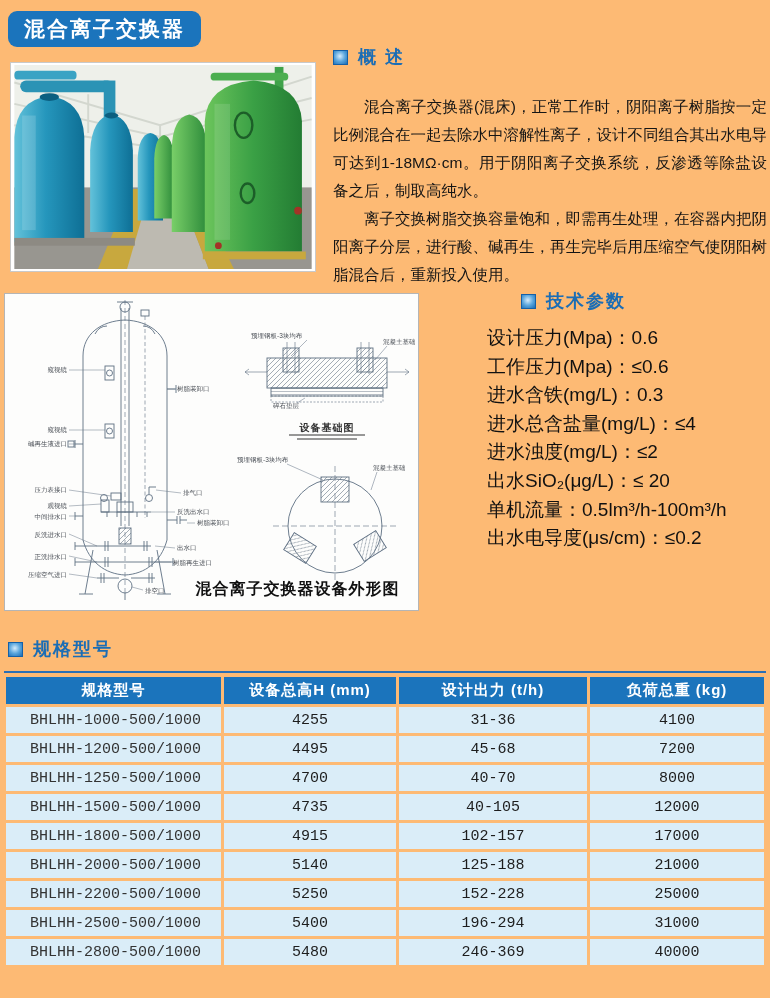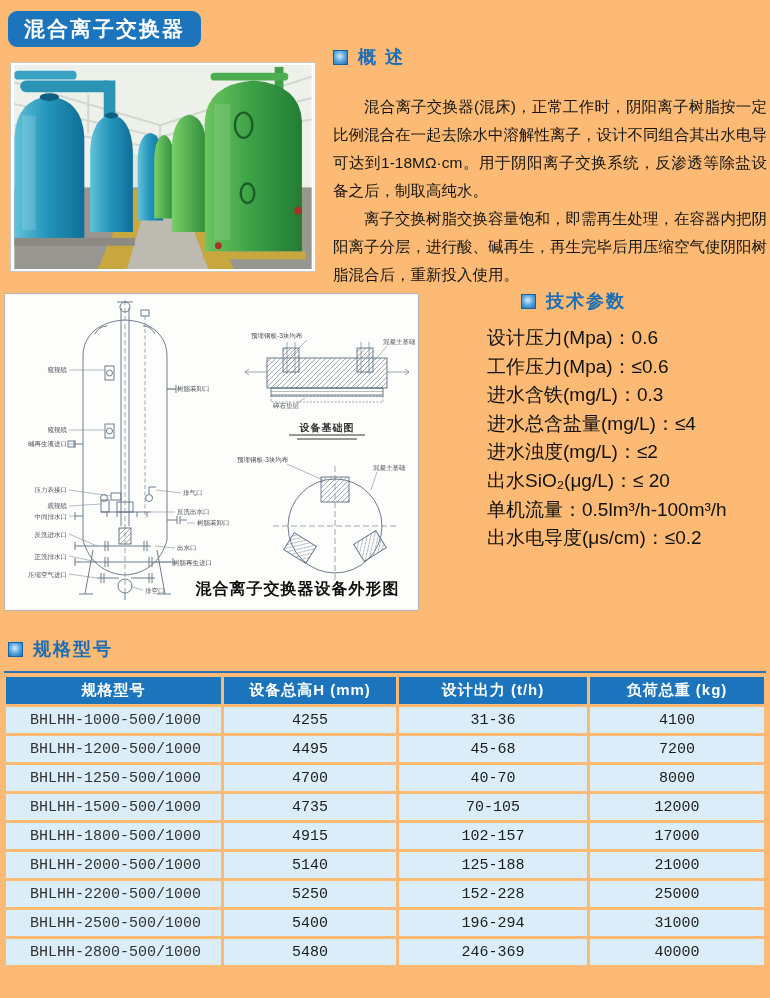--- a/index.html
+++ b/index.html
@@ -302,21 +302,21 @@
       </tr>
       <tr>
         <td class="model">BHLHH-1250-500/1000</td>
         <td>4700</td>
         <td>40-70</td>
         <td>8000</td>
       </tr>
       <tr>
         <td class="model">BHLHH-1500-500/1000</td>
         <td>4735</td>
-        <td>70-105</td>
+        <td>40-105</td>
         <td>12000</td>
       </tr>
       <tr>
         <td class="model">BHLHH-1800-500/1000</td>
         <td>4915</td>
         <td>102-157</td>
         <td>17000</td>
       </tr>
       <tr>
         <td class="model">BHLHH-2000-500/1000</td>

